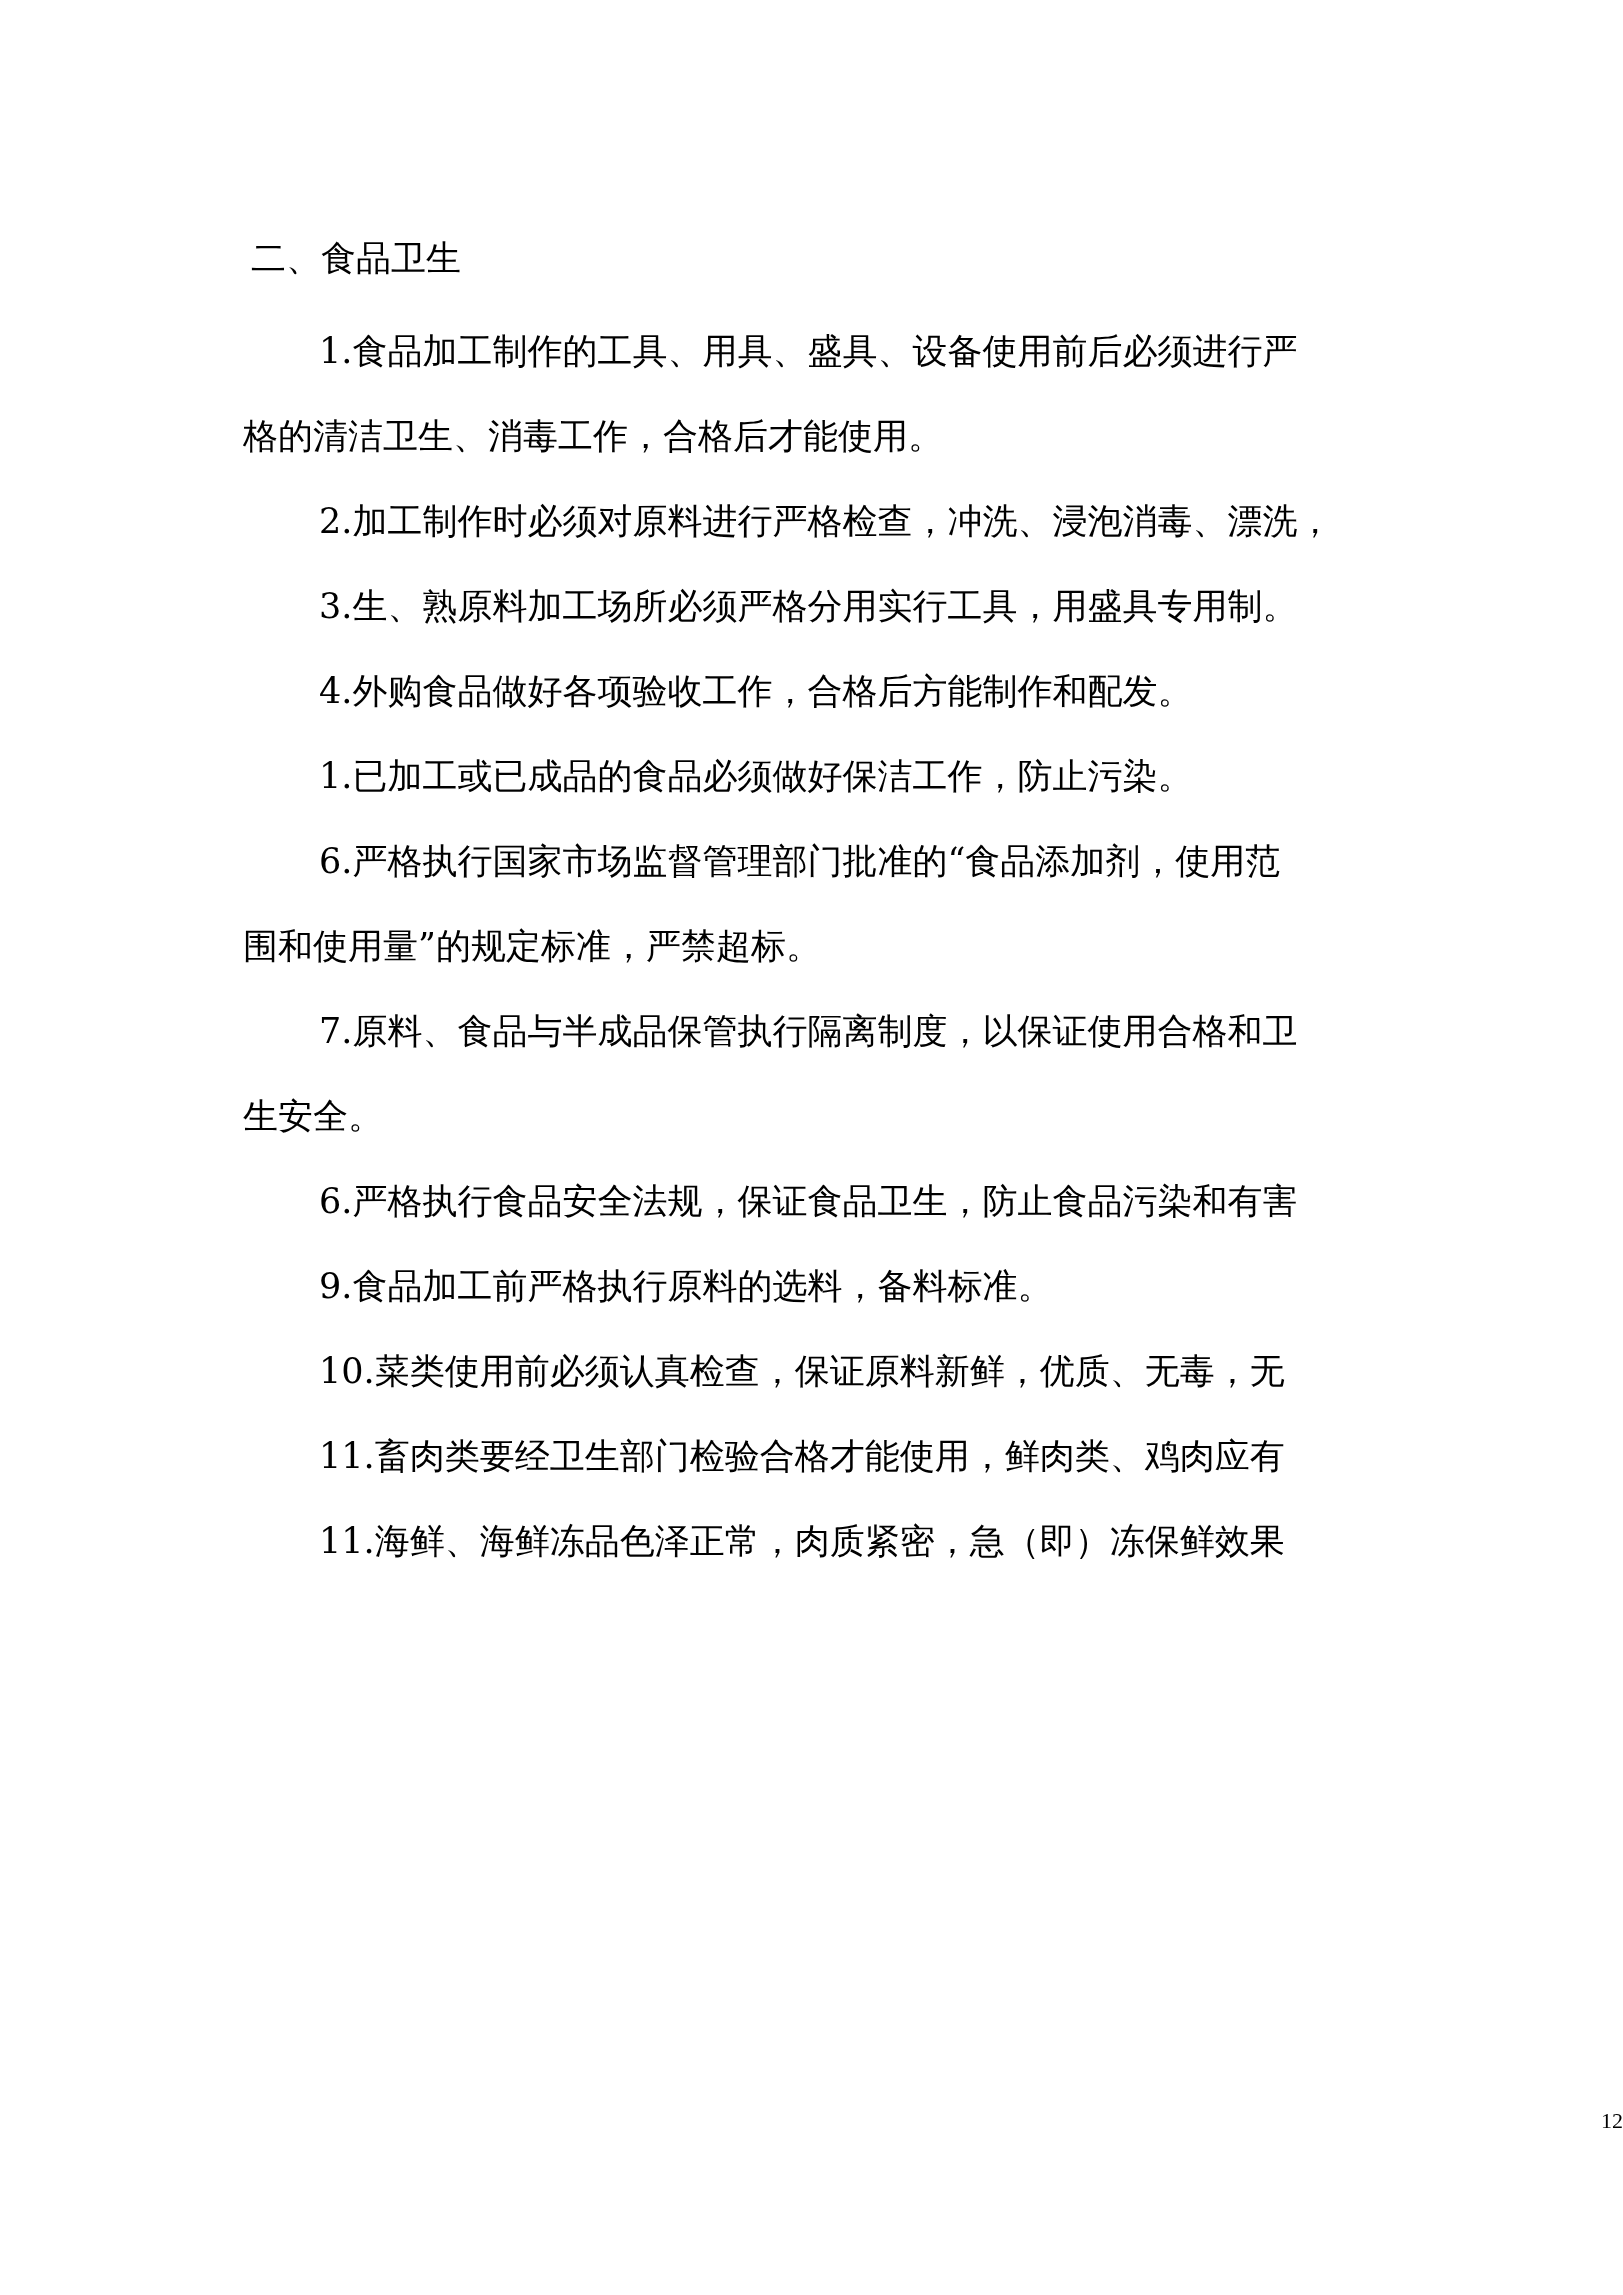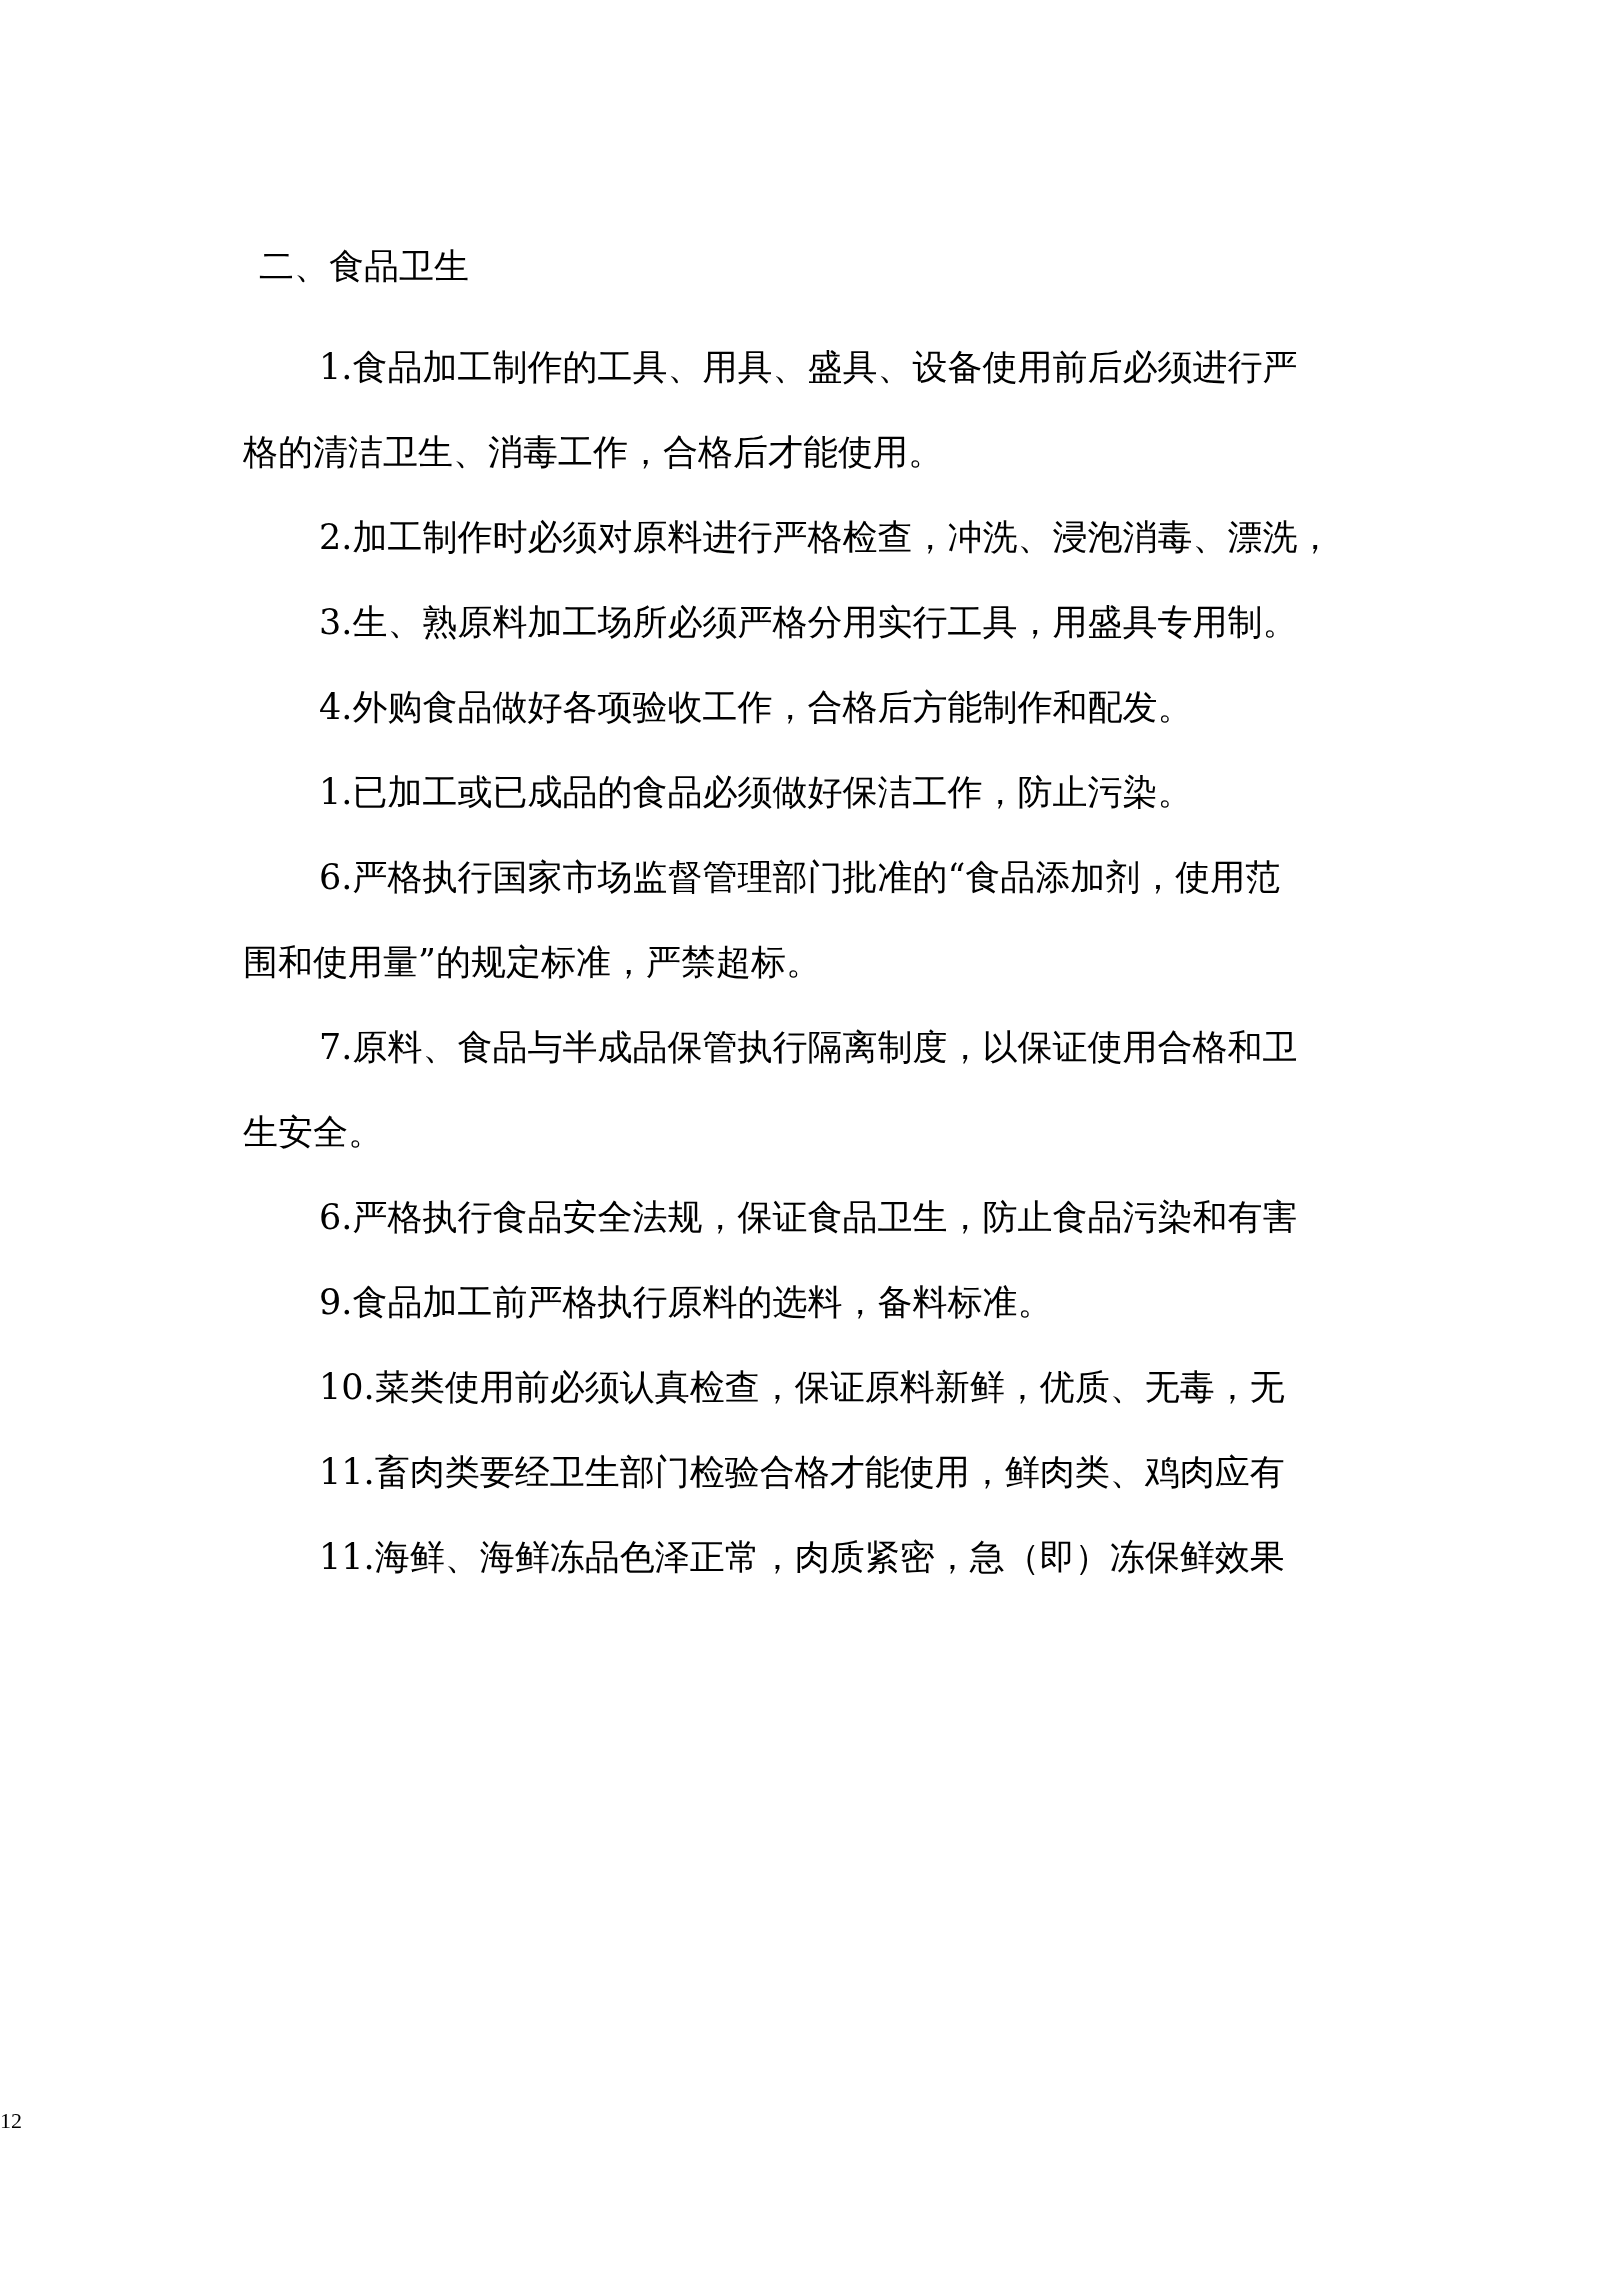--- a/index.html
+++ b/index.html
@@ -18,40 +18,40 @@
     .page {
       position: absolute;
       left: 243px;
       top: 208px;
       width: 1139px;
     }
     .heading {
       font-size: 35px;
       line-height: 85px;
       height: 85px;
-      margin: 16px;
+      margin: 8px;
       white-space: nowrap;
       letter-spacing: 0px;
     }
     .line {
       display: block;
       height: 85px;
       white-space: nowrap;
       font-size: 35px;
       line-height: 85px;
     }
     .line.indent {
       padding-left: 76px;
     }
     .page-number {
       position: absolute;
       left: 0;
       width: 1623px;
       top: 2108px;
-      text-align: left;
+      text-align: right;
       font-family: "Liberation Serif", "DejaVu Serif", serif;
       font-size: 22px;
       line-height: 26px;
     }
   </style>
 </head>
 <body>
 
 <div class="page">
   <div class="heading">二、食品卫生</div>

